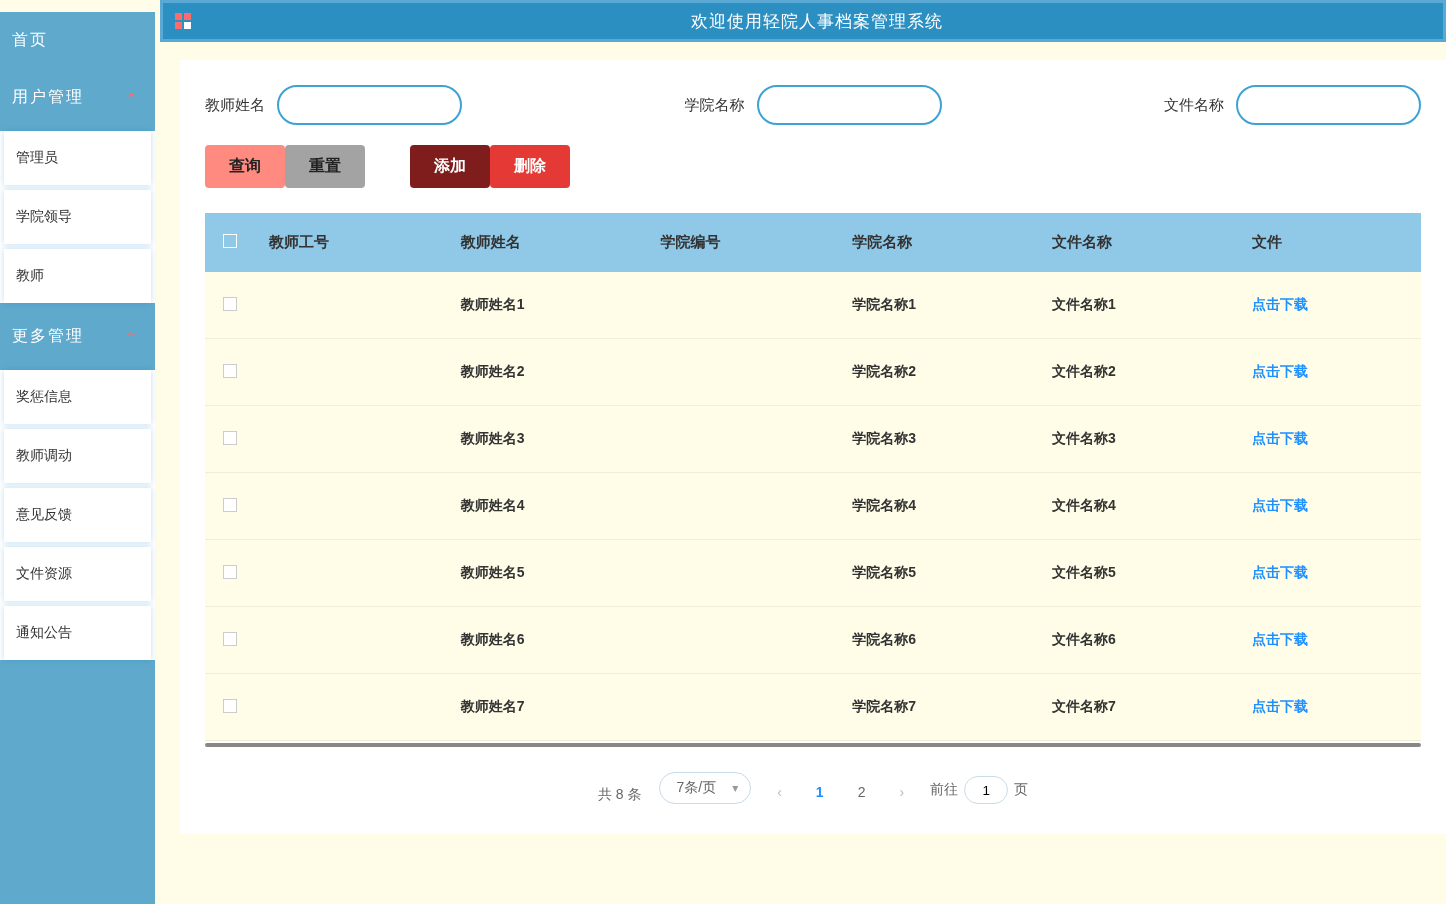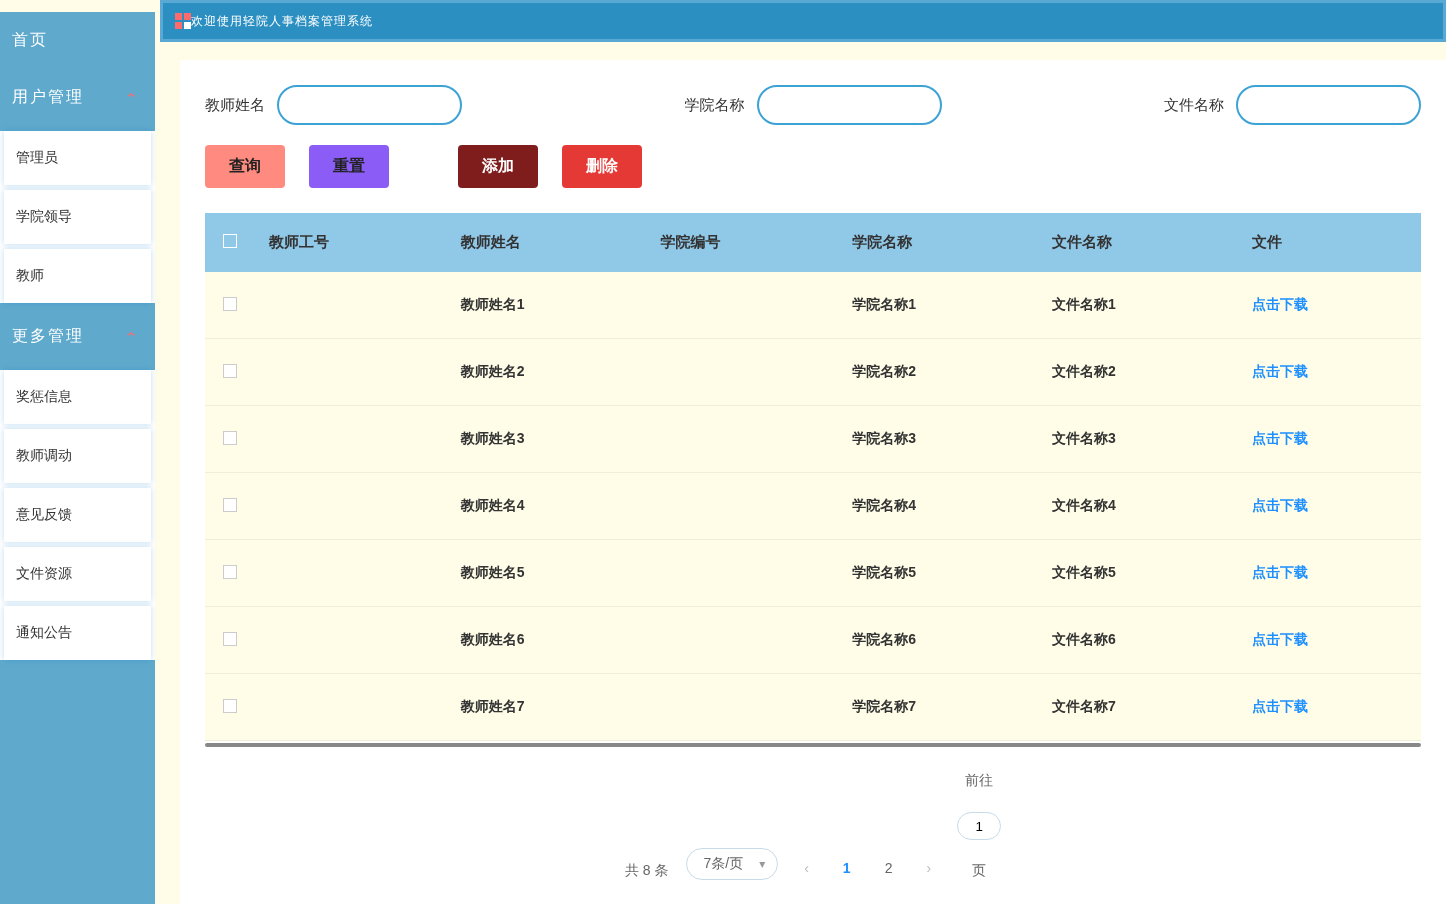--- a/index.html
+++ b/index.html
@@ -11,48 +11,48 @@
     .sidebar-sub { background: #fff; padding: 0; }
     .sidebar-item { background: #fff; color: #333; padding: 18px 12px; margin: 5px 4px; box-shadow: 0 0 6px rgba(0,120,200,0.25); cursor: pointer; }
     .sidebar-item.active { color: #1e90ff; }
     .topbar { position: fixed; left: 160px; top: 0; right: 0; height: 42px; background: #2c8fc1; color: #fff; display: flex; align-items: center; border: 3px solid #5aa9d4; }
     .topbar-icon { width: 16px; height: 16px; margin-left: 12px; display: inline-block; position: relative; }
     .topbar-icon span { position: absolute; width: 7px; height: 7px; background: #ff6b6b; }
     .topbar-icon .sq1 { top: 0; left: 0; }
     .topbar-icon .sq2 { top: 0; right: 0; }
     .topbar-icon .sq3 { bottom: 0; left: 0; }
     .topbar-icon .sq4 { bottom: 0; right: 0; background: #fff; }
-    .topbar-title { flex: 1; text-align: left; font-size: 12px; letter-spacing: 1px; }
+    .topbar-title { flex: 1; text-align: center; font-size: 17px; letter-spacing: 1px; }
     .content { position: absolute; left: 180px; top: 60px; right: 0; background: #fff; padding: 25px; }
     .filter-row { display: flex; justify-content: space-between; margin-bottom: 20px; gap: 40px; }
     .filter-row > div { display: flex; align-items: center; gap: 12px; }
     .filter-label { font-size: 15px; color: #333; }
     .filter-input { height: 40px; width: 185px; border: 2px solid #3da2d4; border-radius: 28px; padding: 0 16px; outline: none; font-size: 14px; }
-    .btn-row { display: flex; gap: 24px; margin-bottom: 25px; }
+    .btn-row { display: flex; gap: 0; margin-bottom: 25px; }
     .btn { padding: 11px 24px; border: none; border-radius: 4px; cursor: pointer; font-size: 16px; font-weight: 600; color: #333; }
     .btn-search { background: #ff8a80; color: #222; }
-    .btn-reset { background: #8b5cf6; color: #222; }
+    .btn-reset { background: #a3a3a3; color: #222; }
     .btn-add { background: #7f1d1d; color: #fff; margin-left: 45px; }
     .btn-delete { background: #e53935; color: #fff; }
     .table { width: 100%; border-collapse: collapse; }
     .table thead th { background: #90c8e8; text-align: left; padding: 20px 14px; font-weight: 700; font-size: 15px; color: #333; }
     .table thead th:first-child { width: 50px; text-align: center; }
     .table tbody td { background: #fffde7; border-bottom: 1px solid #f0edd8; padding: 24px 14px; font-size: 14px; color: #333; font-weight: bold; }
     .table tbody td:first-child { text-align: center; }
     .checkbox { width: 14px; height: 14px; border: 1px solid #ccc; background: #fff; display: inline-block; cursor: pointer; }
     .checkbox-header { width: 14px; height: 14px; border: 1px solid #fff; background: #90c8e8; display: inline-block; cursor: pointer; }
     .link { color: #1e90ff; cursor: pointer; }
     .table-end { height: 4px; background: #888; border-radius: 2px; margin-top: 2px; }
     .pagination { display: flex; justify-content: center; align-items: flex-end; gap: 18px; padding: 25px 0 5px; color: #666; font-size: 14px; }
     .page-select { border: 1px solid #c8dbe8; border-radius: 18px; padding: 6px 34px 6px 16px; position: relative; display: inline-flex; align-items: center; cursor: pointer; }
     .page-select::after { content: "▾"; position: absolute; right: 12px; color: #999; font-size: 12px; }
     .page-arrow { color: #bbb; cursor: pointer; padding: 4px 8px; }
     .page-num { color: #666; cursor: pointer; padding: 4px 8px; }
     .page-num.active { color: #1e90ff; font-weight: 600; }
-    .page-goto { display: flex; align-items: center; gap: 22px; flex-direction: column; }
+    .page-goto { display: flex; align-items: center; gap: 6px; }
     .page-goto-input { width: 44px; height: 28px; border: 1px solid #c8dbe8; border-radius: 14px; text-align: center; outline: none; }
   </style>
 </head>
 <body>
 
 <div class="sidebar">
   <div class="sidebar-home">首页</div>
 
   <div class="sidebar-group">
     <span>用户管理</span>

